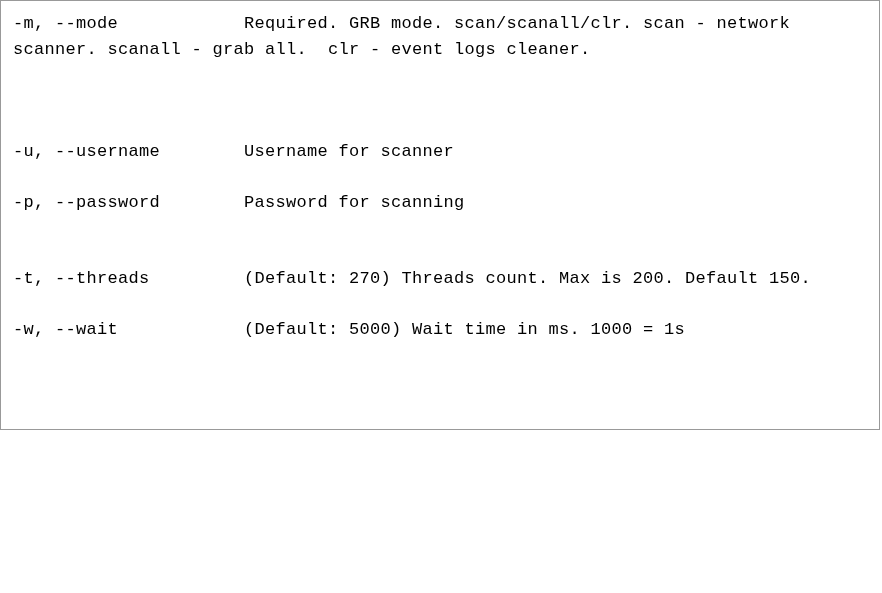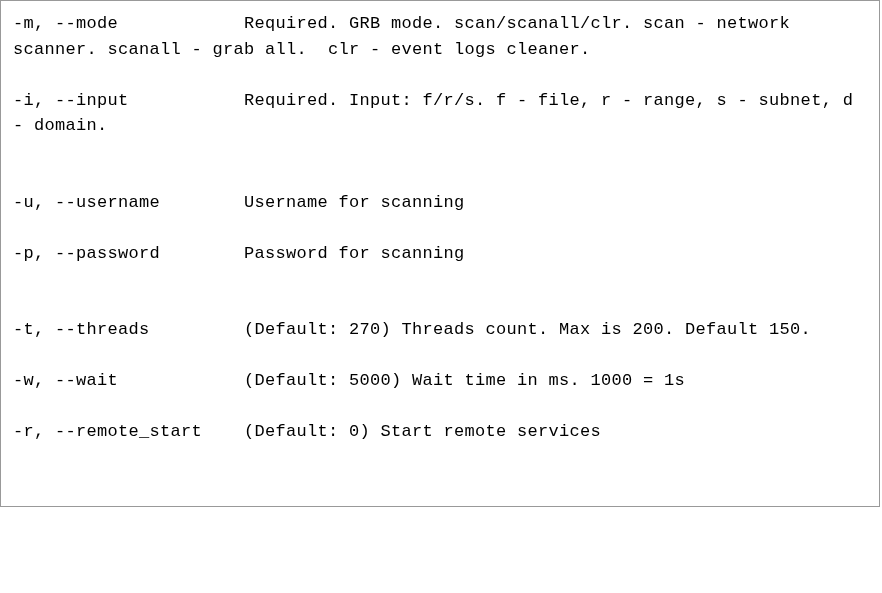--- a/index.html
+++ b/index.html
@@ -22,29 +22,27 @@
       white-space: pre-wrap;
       margin: 0;
     }
   </style>
 </head>
 <body>
 
 <div class="container">
   <div>-m, --mode            Required. GRB mode. scan/scanall/clr. scan - network scanner. scanall - grab all.  clr - event logs cleaner.</div>
   <div> </div>
-  <div>-i, --input           Required. Input: f/r/s. f - file, r - range, s - subnet, d - domain.</div>
   <div> </div>
   <div> </div>
-  <div>-u, --username        Username for scanning</div>
+  <div>-u, --username        Username for scanner</div>
   <div> </div>
   <div>-p, --password        Password for scanning</div>
   <div> </div>
   <div> </div>
   <div>-t, --threads         (Default: 270) Threads count. Max is 200. Default 150.</div>
   <div> </div>
   <div>-w, --wait            (Default: 5000) Wait time in ms. 1000 = 1s</div>
   <div> </div>
-  <div>-r, --remote_start    (Default: 0) Start remote services</div>
   <div> </div>
   <div> </div>
 
 </div>
 
 </body></html>

